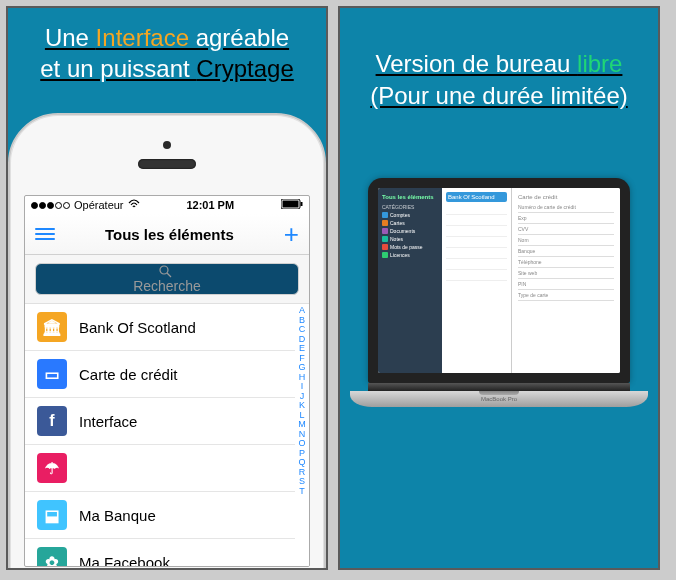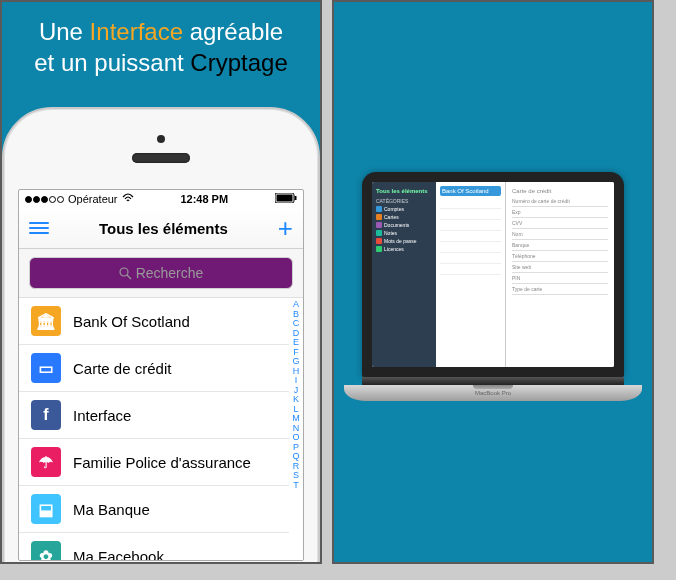--- a/index.html
+++ b/index.html
@@ -5,21 +5,22 @@
   body {
     margin: 0;
     padding: 0;
     background: #ccc;
     font-family: -apple-system, Helvetica, Arial, sans-serif;
     width: 676px;
   }
   .panels {
     display: flex;
     gap: 10px;
-    padding: 0;
+    padding: 6px;
+    text-decoration: underline;
   }
   .panel {
     background: #0d84a9;
     width: 322px;
     height: 564px;
     border: 2px solid #5a5a5a;
     position: relative;
     overflow: hidden;
     box-sizing: border-box;
   }
@@ -101,28 +102,29 @@
     border-bottom: 1px solid #d0d0d0;
     background: linear-gradient(#fff,#f6f6f6);
   }
   .hamburger { width:20px; display:flex; flex-direction:column; gap:3px;}
   .hamburger span{height:2px;background:#1e88ff;border-radius:1px;}
   .navbar .title { flex:1; text-align:center; font-weight:600; font-size:15px;}
   .plus { color:#1e88ff; font-size:26px; font-weight:300; line-height:20px;}
   .searchwrap { padding:8px 10px; background:#f6f6f6; border-bottom:1px solid #e0e0e0;}
   .search {
     height: 30px;
-    background:#701a75;
+    background:#0c4a6e;
     border:1px solid #d0d0d0;
     border-radius:6px;
     display:flex;
     align-items:center;
     justify-content:center;
     color:#999;
     font-size:14px;
+    flex-direction:column;
   }
   .search svg { margin-right:4px; }
   .listwrap { display:flex; }
   .list { flex:1; }
   .row {
     display:flex;
     align-items:center;
     height: 46px;
     border-bottom: 1px solid #e5e5e5;
     padding-left: 12px;
@@ -249,21 +251,21 @@
                 <span class="dot"></span>
                 <span class="dot"></span>
             </span>
             <span>Opérateur</span>
             <span class="wifi">
               <svg width="12" height="10" viewBox="0 0 12 10">
                   <path d="M1 4 Q6 -2 11 4 M3 6 Q6 2 9 6 M5 8 Q6 6 7 8" stroke="#000" fill="none" stroke-width="1.2"></path>
                 </svg>
             </span>
           </div>
-          <div class="center">12:48 PM</div>
+          <div class="center">12:01 PM</div>
           <div class="right">
             <span>
               <svg width="22" height="10" viewBox="0 0 22 10">
                   <rect x="0" y="0" width="19" height="10" rx="2" fill="none" stroke="#000"></rect>
                   <rect x="1.5" y="1.5" width="16" height="7" fill="#000"></rect>
                   <rect x="19.5" y="3" width="2" height="4" fill="#000"></rect>
                 </svg>
             </span>
           </div>
         </div>
@@ -294,38 +296,41 @@
               <div class="row">
                 <div class="icon ic-card">▭</div>
                 <span>Carte de crédit</span>
               </div>
               <div class="row">
                 <div class="icon ic-fb">f</div>
                 <span>Interface</span>
               </div>
               <div class="row">
                 <div class="icon ic-insur">☂</div>
-                <span>Familie Police d'assurance</span>
               </div>
               <div class="row">
                 <div class="icon ic-dropbox">⬓</div>
                 <span>Ma Banque</span>
               </div>
               <div class="row">
                 <div class="icon ic-evernote">✿</div>
                 <span>Ma Facebook</span>
               </div>
             </div>
           <div class="index" id="index">A<br>B<br>C<br>D<br>E<br>F<br>G<br>H<br>I<br>J<br>K<br>L<br>M<br>N<br>O<br>P<br>Q<br>R<br>S<br>T</div>
         </div>
       </div>
     </div>
   </div>
 
   <div class="panel">
+    <div class="right-caption">
+      <span>Version de bureau </span><span class="green">libre</span><br>
+      <span>(Pour une durée limitée)</span>
+    </div>
     <div class="laptop">
       <div class="laptop-screen">
         <div class="desktop">
           <div class="dk-sidebar" id="dkside">
               <div class="hdr">Tous les éléments</div>
               <div style="opacity:.7;margin:4px 0 2px;">CATÉGORIES</div>
               <div class="it">
                 <span class="box" style="background:#3498db"></span>
                 <span>Comptes</span>
               </div>

